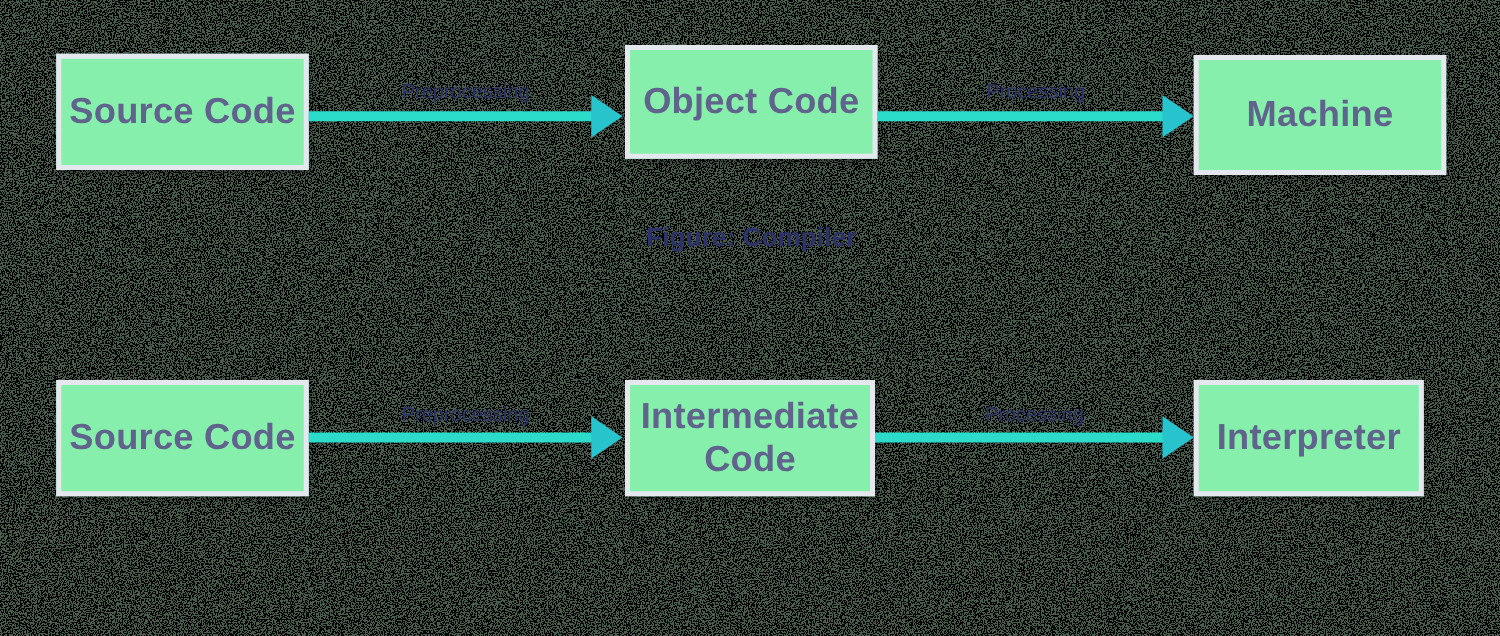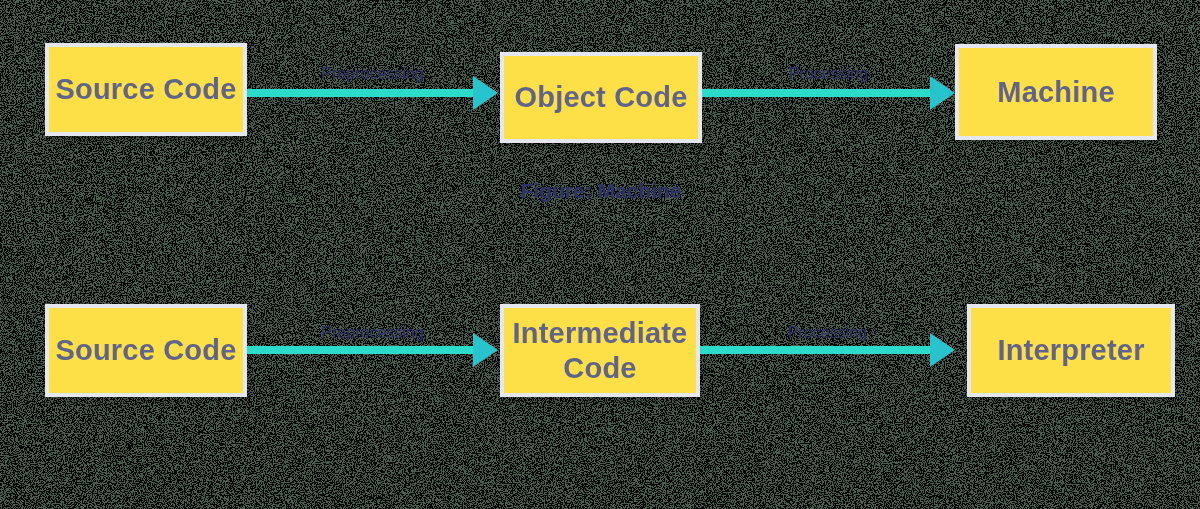--- a/index.html
+++ b/index.html
@@ -19,36 +19,36 @@
     left: 0; top: 0;
     width: 1200px; height: 509px;
     display: block;
   }
   .node {
     position: absolute;
     box-sizing: border-box;
     display: flex;
     align-items: center;
     justify-content: center;
-    background: #fde047;
+    background: #86efac;
     border: 4px solid #e4e7ee;
     box-shadow: 2px 3px 6px rgba(0,0,0,0.30);
     color: #60638b;
     font-size: 29px;
     font-weight: bold;
     text-align: center;
     line-height: 35px;
     letter-spacing: 0.2px;
   }
   #node-source-top   { left: 45px;  top: 43px;  width: 202px; height: 93px; }
-  #node-object       { left: 500px; top: 52px;  width: 202px; height: 91px; }
+  #node-object       { left: 500px; top: 36px;  width: 202px; height: 91px; }
   #node-machine      { left: 955px; top: 44px;  width: 202px; height: 96px; }
   #node-source-bot   { left: 45px;  top: 304px; width: 202px; height: 93px; }
   #node-intermediate { left: 500px; top: 304px; width: 200px; height: 93px; padding: 0 10px; }
-  #node-interpreter  { left: 955px; top: 304px; width: 208px; height: 93px; margin-left: 12px; }
+  #node-interpreter  { left: 955px; top: 304px; width: 184px; height: 93px; }
 
   .arrow { position: absolute; height: 34px; }
   #arrow-pre-top  { left: 247px; top: 76px;  width: 251px; }
   #arrow-proc-top { left: 702px; top: 76px;  width: 253px; }
   #arrow-pre-bot  { left: 247px; top: 333px; width: 251px; }
   #arrow-proc-bot { left: 700px; top: 333px; width: 255px; }
   .arrow .shaft {
     position: absolute;
     left: 0; right: 23px; top: 13px;
     height: 8px;
@@ -126,21 +126,21 @@
   <div class="edge-label" id="label-proc-top">Processing</div>
   <div class="arrow" id="arrow-proc-top">
     <div class="shaft"></div>
     <div class="head"></div>
   </div>
 
   <div class="node" id="node-machine">
     <span>Machine</span>
   </div>
 
-  <div class="caption" id="caption-compiler">Figure: Machine</div>
+  <div class="caption" id="caption-compiler">Figure: Compiler</div>
 
   <div class="node" id="node-source-bot">
     <span>Source Code</span>
   </div>
 
   <div class="edge-label" id="label-pre-bot">Preprocessing</div>
   <div class="arrow" id="arrow-pre-bot">
     <div class="shaft"></div>
     <div class="head"></div>
   </div>

